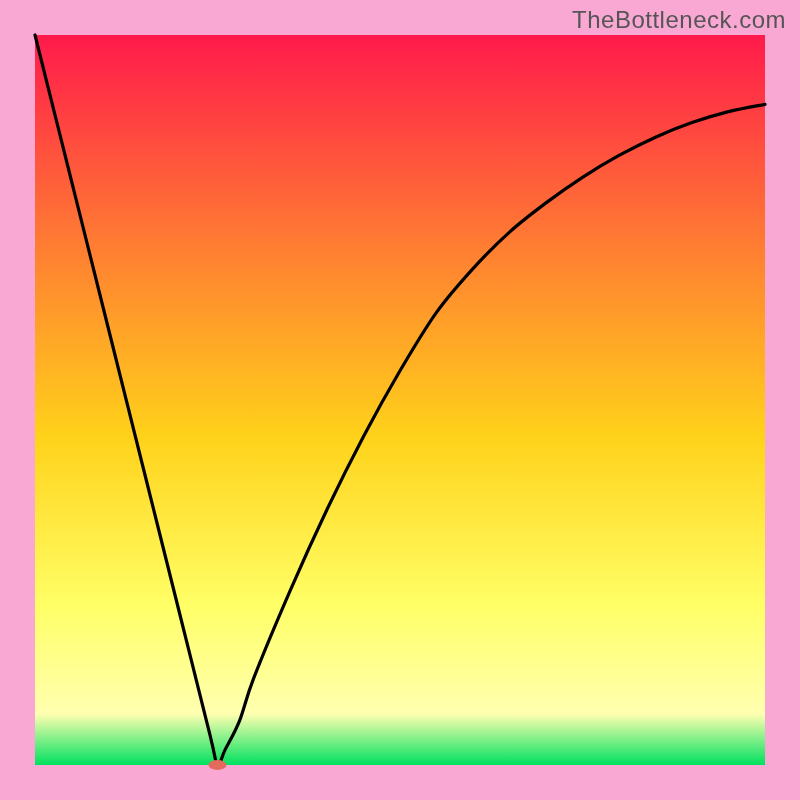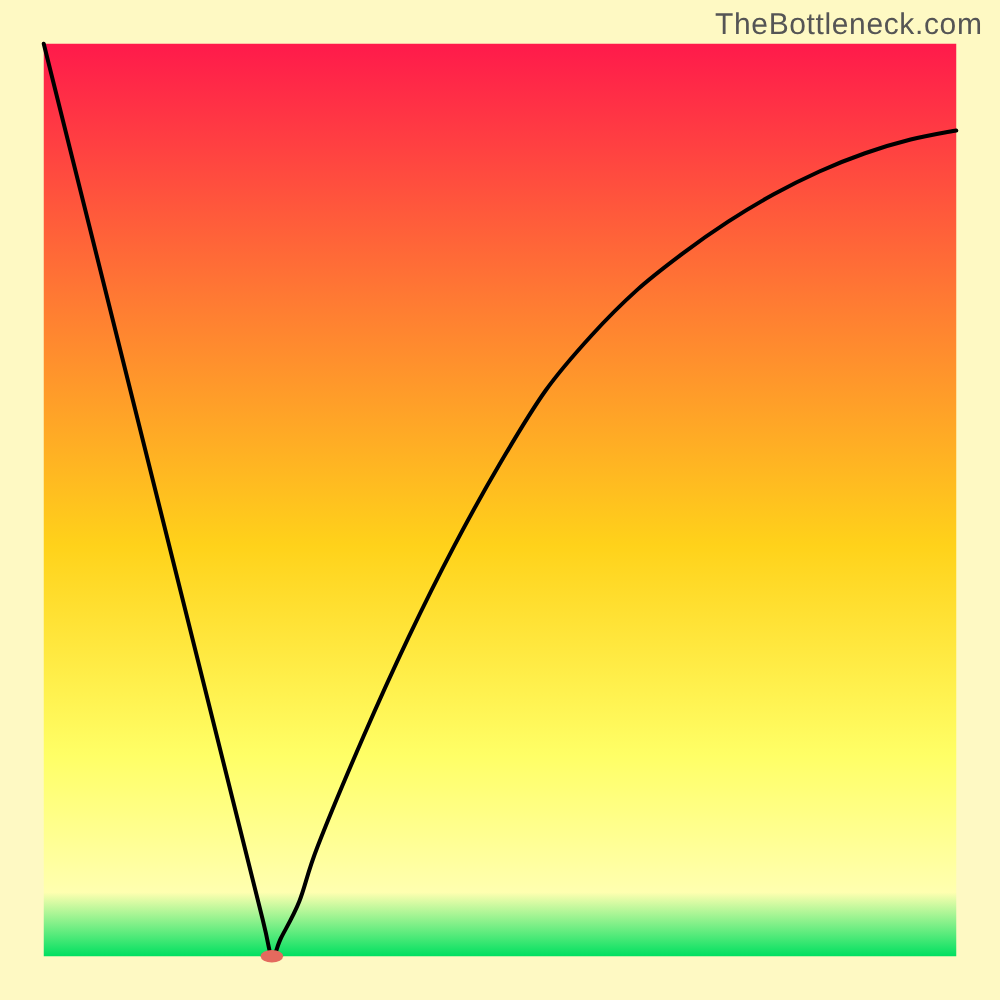--- a/index.html
+++ b/index.html
@@ -8,21 +8,21 @@
     width: 800px;
     height: 800px;
     background: #000;
     font-family: Arial, Helvetica, sans-serif;
     overflow: hidden;
   }
   .frame {
     position: relative;
     width: 800px;
     height: 800px;
-    background: #fef9c3;
+    background: #f9a8d4;
     text-align: right;
   }
   .watermark {
     position: absolute;
     top: 6px;
     right: 14px;
     color: #555;
     font-size: 24px;
     letter-spacing: 0.5px;
     z-index: 5;

